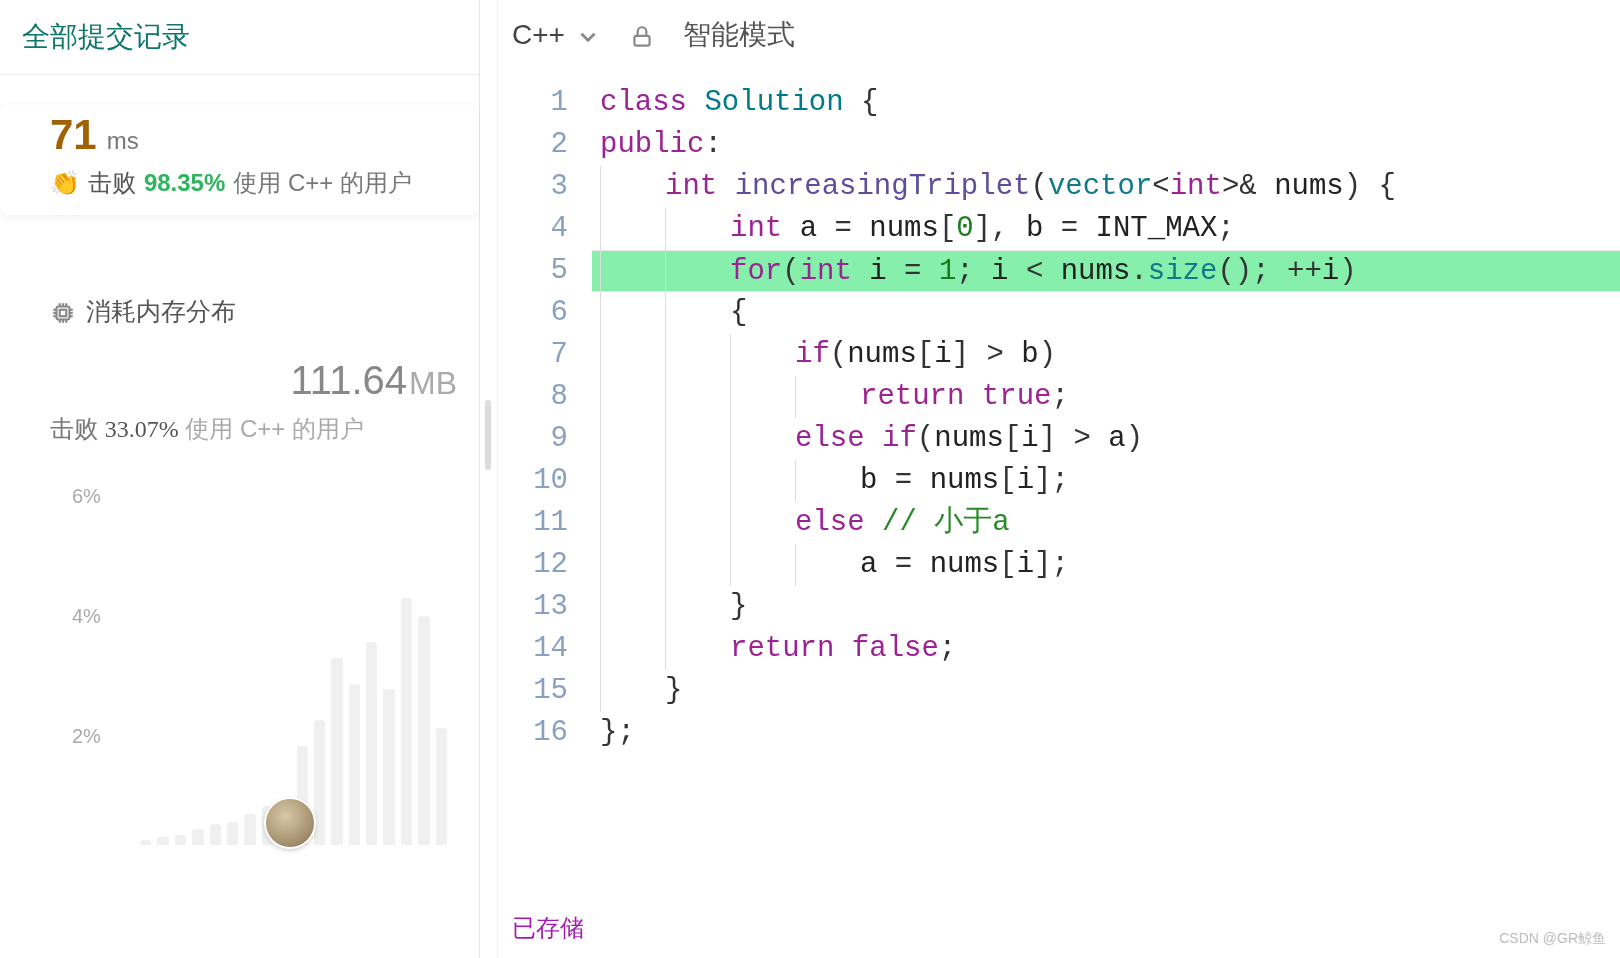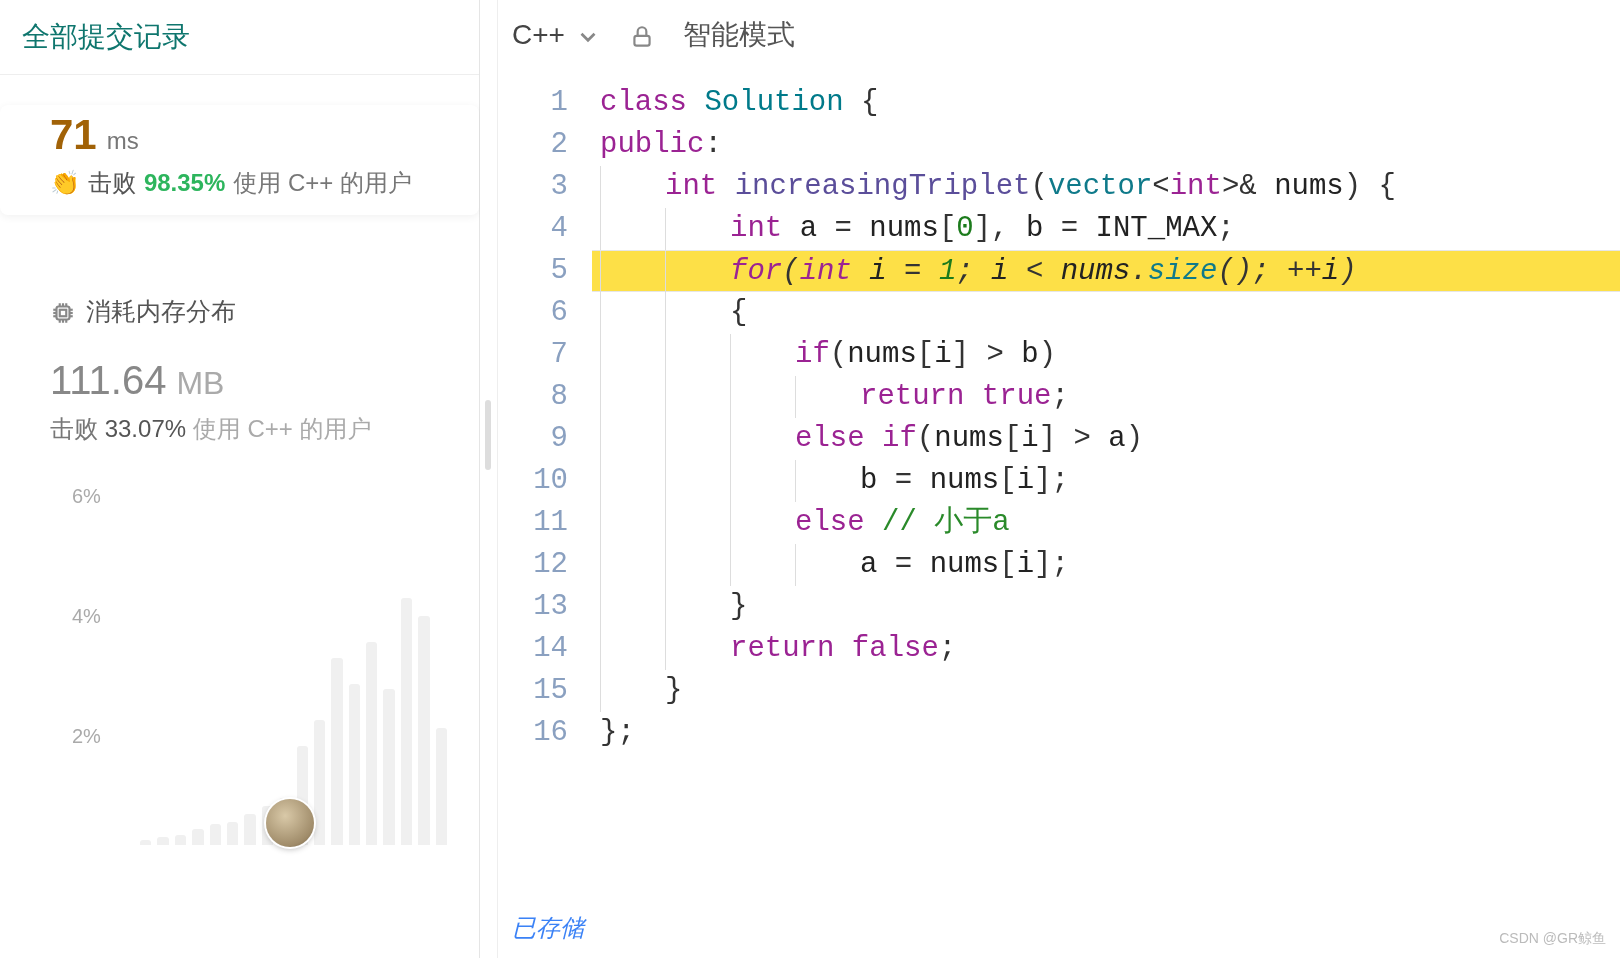--- a/index.html
+++ b/index.html
@@ -59,29 +59,29 @@
 
   .memory-section {
     margin-top: 80px;
     padding: 0 22px 0 50px;
   }
   .memory-title {
     display: flex; align-items: center; gap: 10px;
     font-size: 25px; color: #555;
   }
   .chip-icon { color: #888; font-size: 24px; }
-  .memory-top { margin-top: 30px; display: flex; align-items: baseline; gap: 10px; }
+  .memory-top { margin-top: 30px; display: flex; align-items: baseline; gap: 2px; justify-content: flex-end; }
   .memory-value { font-size: 40px; font-weight: 500; color: #888; }
   .memory-unit { font-size: 32px; color: #aaa; }
   .memory-beats {
     margin-top: 10px;
     font-size: 24px;
     color: #777;
   }
-  .memory-beats .pct { color: #555; }
+  .memory-beats .pct { color: #555; font-family: Liberation Serif, serif; }
   .memory-beats .suffix { color: #aaa; }
 
   .chart-area {
     position: relative;
     margin-top: 40px;
     padding-left: 22px;
     height: 360px;
   }
   .y-label {
     position: absolute;
@@ -175,24 +175,23 @@
     flex: 1;
     position: relative;
   }
   .code-line {
     height: 42px;
     white-space: pre;
     position: relative;
     padding-left: 8px;
   }
   .hl-line {
-    background: #fde047;
+    background: #86efac;
     border-top: 1px solid #e6e6e6;
     border-bottom: 1px solid #e6e6e6;
-    font-style: italic;
   }
   .indent-guide {
     border-left: 1px solid #ddd;
     display: inline-block;
     height: 42px;
     vertical-align: top;
   }
   .kw   { color: #9b2393; }   
   .type { color: #0f7a8a; }   
   .cls  { color: #007a8a; }
@@ -201,22 +200,21 @@
   .cmt  { color: #2a8a2a; }
   .pun  { color: #333; }
   .ident{ color: #222; }
   .bool { color: #9b2393; }
 
   .status-bar {
     position: absolute;
     bottom: 14px;
     left: 14px;
     font-size: 24px;
-    color: #3b82f6;
-    font-style: italic;
+    color: #a21caf;
   }
   .watermark {
     position: absolute;
     right: 14px;
     bottom: 10px;
     font-size: 14px;
     color: #bbb;
     font-family: sans-serif;
   }
 

